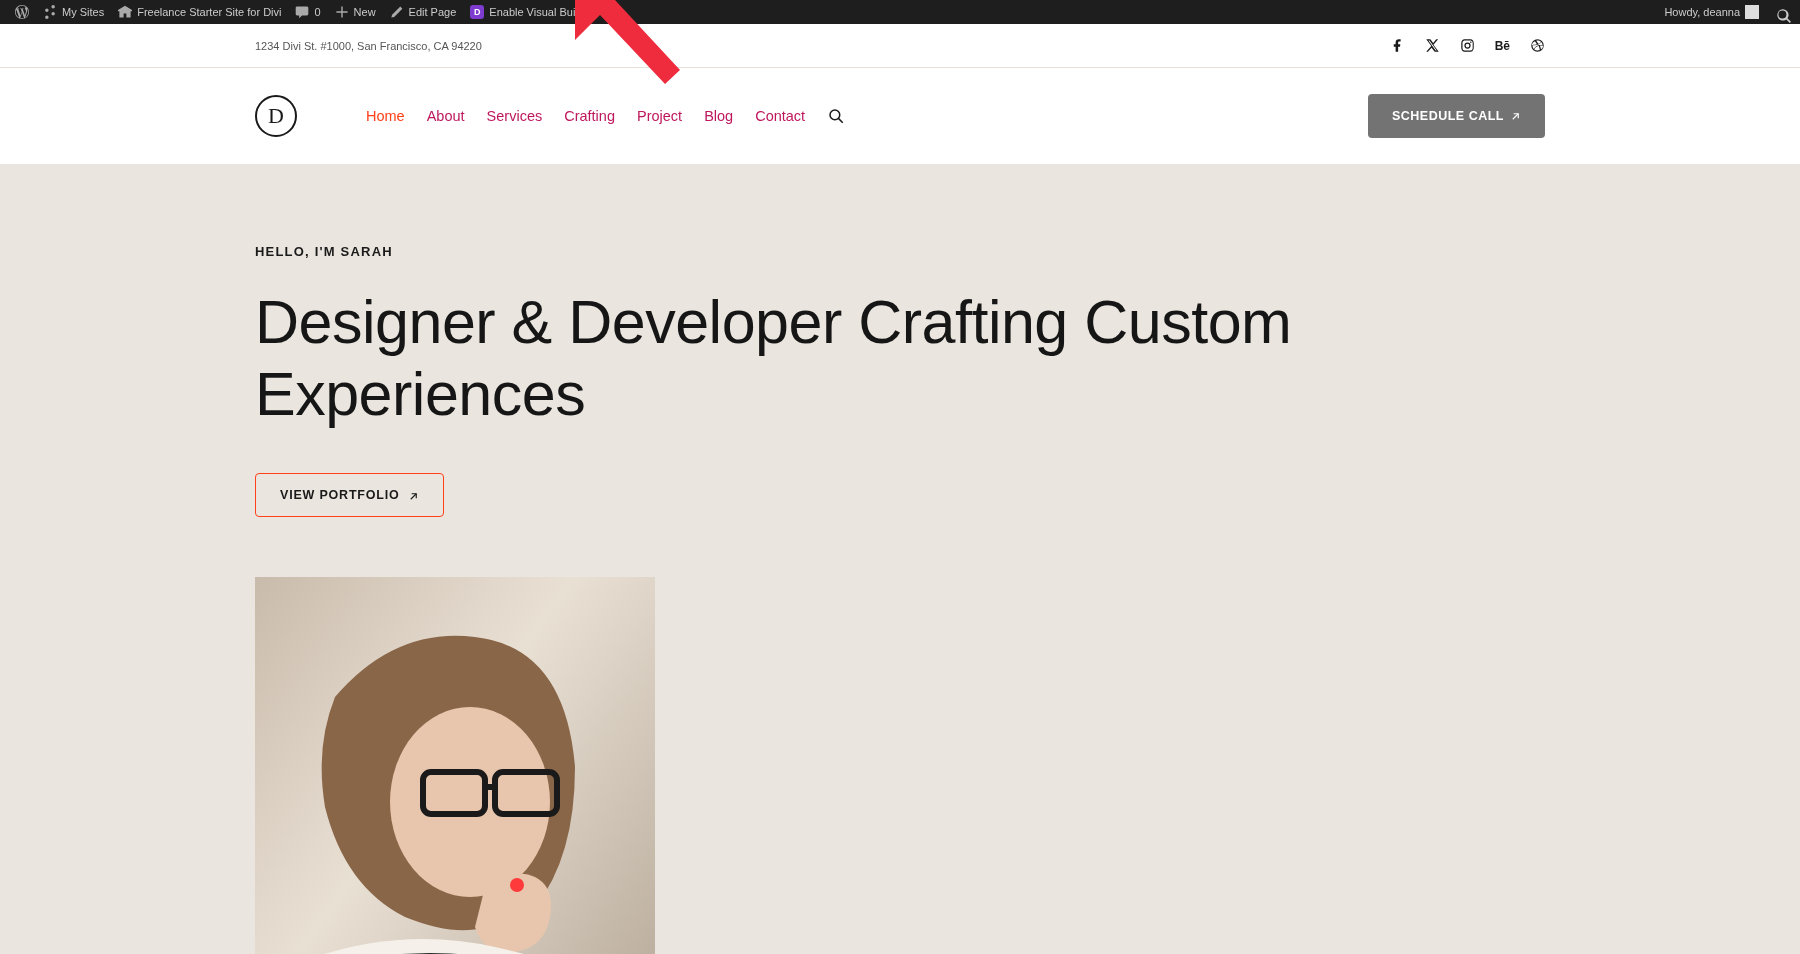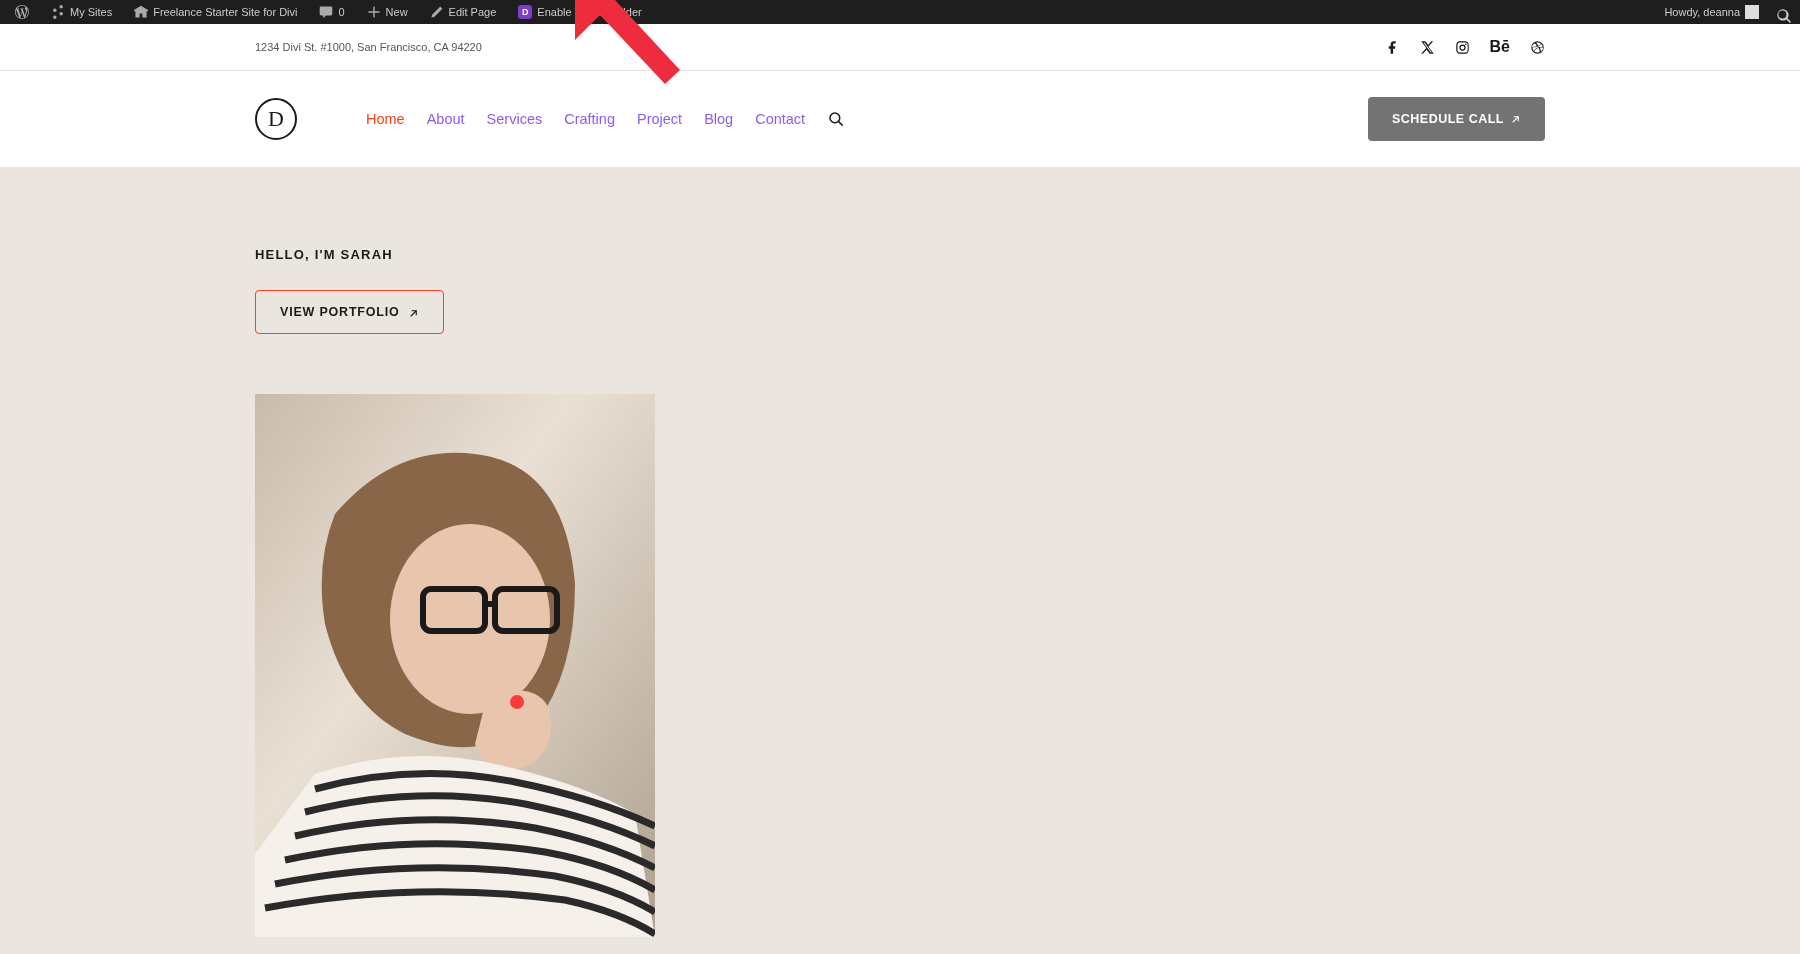--- a/index.html
+++ b/index.html
@@ -1,45 +1,45 @@
 <!DOCTYPE html>
 <html><head>
 <meta charset="utf-8">
 <style>
 * { margin: 0; padding: 0; box-sizing: border-box; }
 body { font-family: -apple-system, BlinkMacSystemFont, "Segoe UI", Helvetica, Arial, sans-serif; background: #eae6df; }
 
 
 .wp-admin-bar { background: #1e1e1e; color: #ccc; height: 24px; display: flex; align-items: center; padding: 0 8px; font-size: 11px; position: relative; }
-.wp-admin-bar .left { display: flex; align-items: flex-start; gap: 8px; }
+.wp-admin-bar .left { display: flex; align-items: flex-start; gap: 0; }
 .wp-admin-bar .right { margin-left: auto; display: flex; align-items: flex-end; gap: 10px; }
 .wp-item { display: inline-flex; align-items: center; gap: 5px; padding: 0 7px; height: 24px; cursor: pointer; color: #ccc; }
 .wp-icon { width: 14px; height: 14px; display: inline-flex; align-items: center; justify-content: center; fill: #aaa; }
 .divi-badge { width: 14px; height: 14px; background: #7e3bd0; border-radius: 3px; display: inline-flex; align-items: center; justify-content: center; color: #fff; font-weight: bold; font-size: 9px; }
 .avatar-sq { width: 14px; height: 14px; background: #ddd; }
 .search-ic { width: 16px; height: 16px; fill: #ccc; cursor: pointer; }
 
 
 .red-arrow { position: absolute; left: 570px; top: 0px; width: 120px; height: 100px; pointer-events: none; }
 
 
 .info-bar { background: #fff; border-bottom: 1px solid #e6e1d9; }
 .info-bar-inner { max-width: 1290px; margin: 0 auto; padding: 14px 0; display: flex; align-items: center; justify-content: space-between; }
 .address { font-size: 11px; color: #555; font-weight: 500; }
 .social-icons { display: flex; gap: 20px; align-items: center; }
 .social-icons svg { width: 15px; height: 15px; fill: #1a1a1a; cursor: pointer; }
-.behance-txt { font-weight: 800; font-size: 16px; color: #1a1a1a; cursor: pointer; }
+.behance-txt { font-weight: 800; font-size: 12px; color: #1a1a1a; cursor: pointer; }
 
 
 .main-header { background: #fff; }
 .main-header-inner { max-width: 1290px; margin: 0 auto; padding: 26px 0; display: flex; align-items: center; justify-content: space-between; }
 .nav-left { display: flex; align-items: center; gap: 28px; }
 .logo-d { width: 42px; height: 42px; border: 2.5px solid #1a1a1a; border-radius: 50%; display: flex; align-items: center; justify-content: center; font-family: Georgia, serif; font-size: 22px; font-weight: 400; color: #1a1a1a; cursor: pointer; }
 .nav-menu { display: flex; gap: 22px; align-items: center; }
-.nav-link { font-size: 14.5px; color: #8b5cf6; font-weight: 500; cursor: pointer; }
+.nav-link { font-size: 14.5px; color: #be185d; font-weight: 500; cursor: pointer; }
 .nav-link.active { color: #ff4019; margin-left: 41px; }
 .nav-search-ic { width: 18px; height: 18px; stroke: #1a1a1a; fill: none; stroke-width: 2; cursor: pointer; }
 .cta-btn { background: #737373; color: #fff; border: none; border-radius: 4px; padding: 15px 24px; font-size: 12.5px; font-weight: 700; letter-spacing: 0.5px; cursor: pointer; display: inline-flex; align-items: center; gap: 6px; }
 
 
 .hero { background: #eae6df; }
 .hero-inner { max-width: 1290px; margin: 0 auto; padding: 80px 0 30px 0; display: flex; gap: 60px; align-items: stretch; flex-direction: column; }
 .hero-text { flex: 1; display: flex; flex-direction: column; justify-content: center; }
 .eyebrow { font-size: 13px; font-weight: 700; letter-spacing: 1.2px; color: #1a1a1a; margin-bottom: 28px; }
 .hero-title { font-size: 61px; line-height: 1.18; font-weight: 500; color: #161616; letter-spacing: -0.5px; margin-bottom: 42px; font-family: "Helvetica Neue", Arial, sans-serif; }
@@ -154,20 +154,21 @@
           <polyline points="8 6 18 6 18 16"></polyline>
         </svg>
     </button>
   </div>
 </div>
 
 <section class="hero">
   <div class="hero-inner">
     <div class="hero-text">
       <div class="eyebrow">HELLO, I'M SARAH</div>
+      <h1 class="hero-title">Designer &amp; Developer Crafting Custom Experiences</h1>
       <button class="portfolio-btn">
         <span>VIEW PORTFOLIO</span>
         <svg width="11" height="11" viewBox="0 0 24 24" fill="none" stroke="#1a1a1a" stroke-width="2.5">
             <line x1="6" y1="18" x2="18" y2="6"></line>
             <polyline points="8 6 18 6 18 16"></polyline>
           </svg>
       </button>
     </div>
     <div class="hero-image">
       <div class="hero-image-box">

